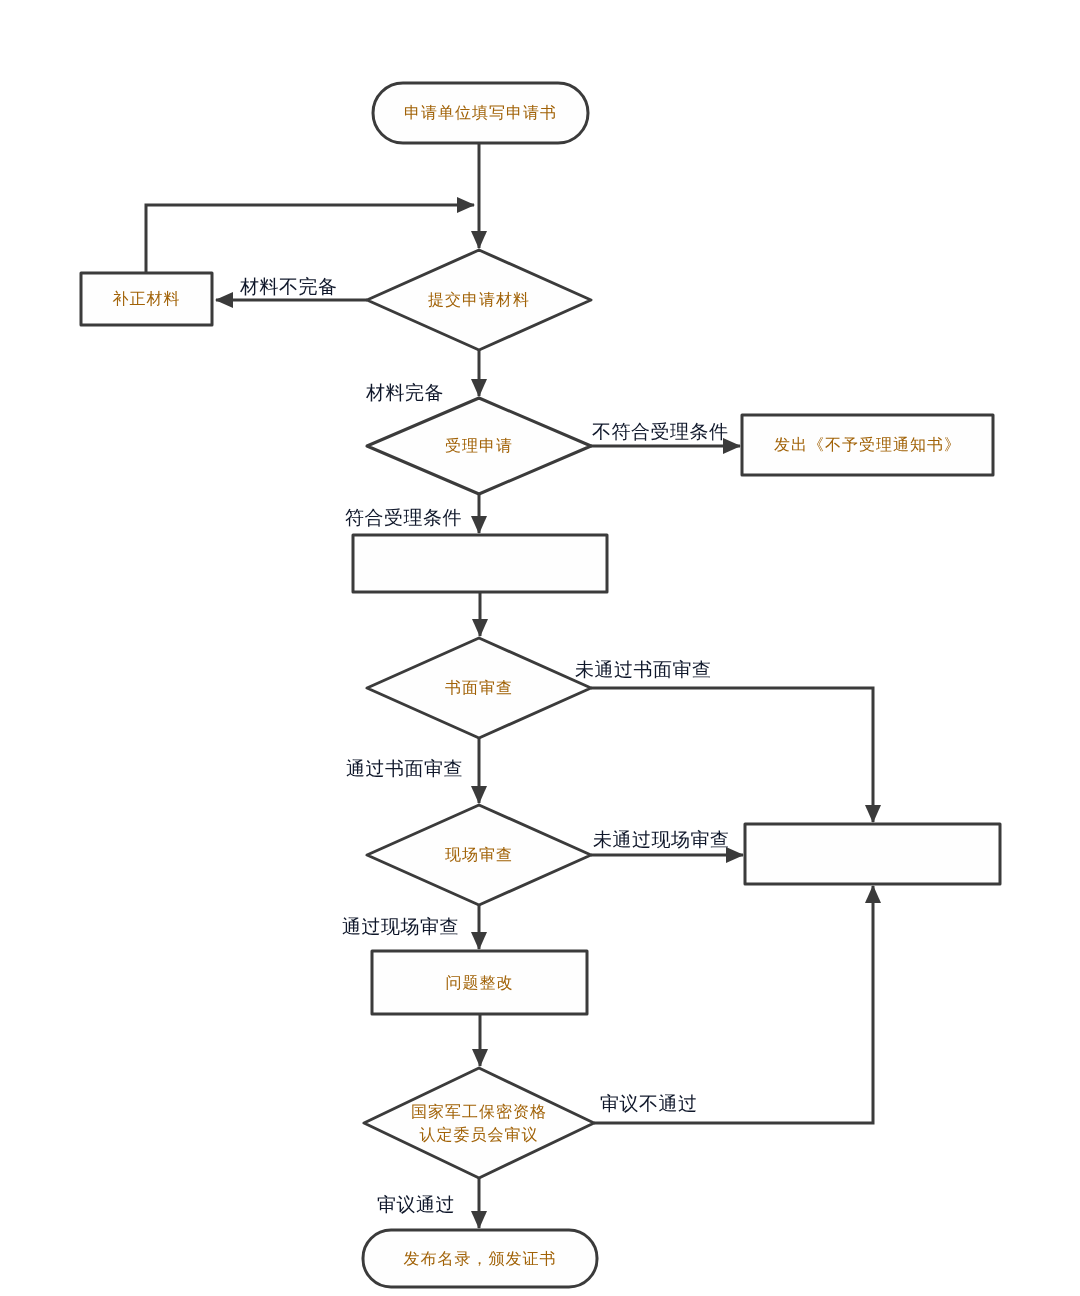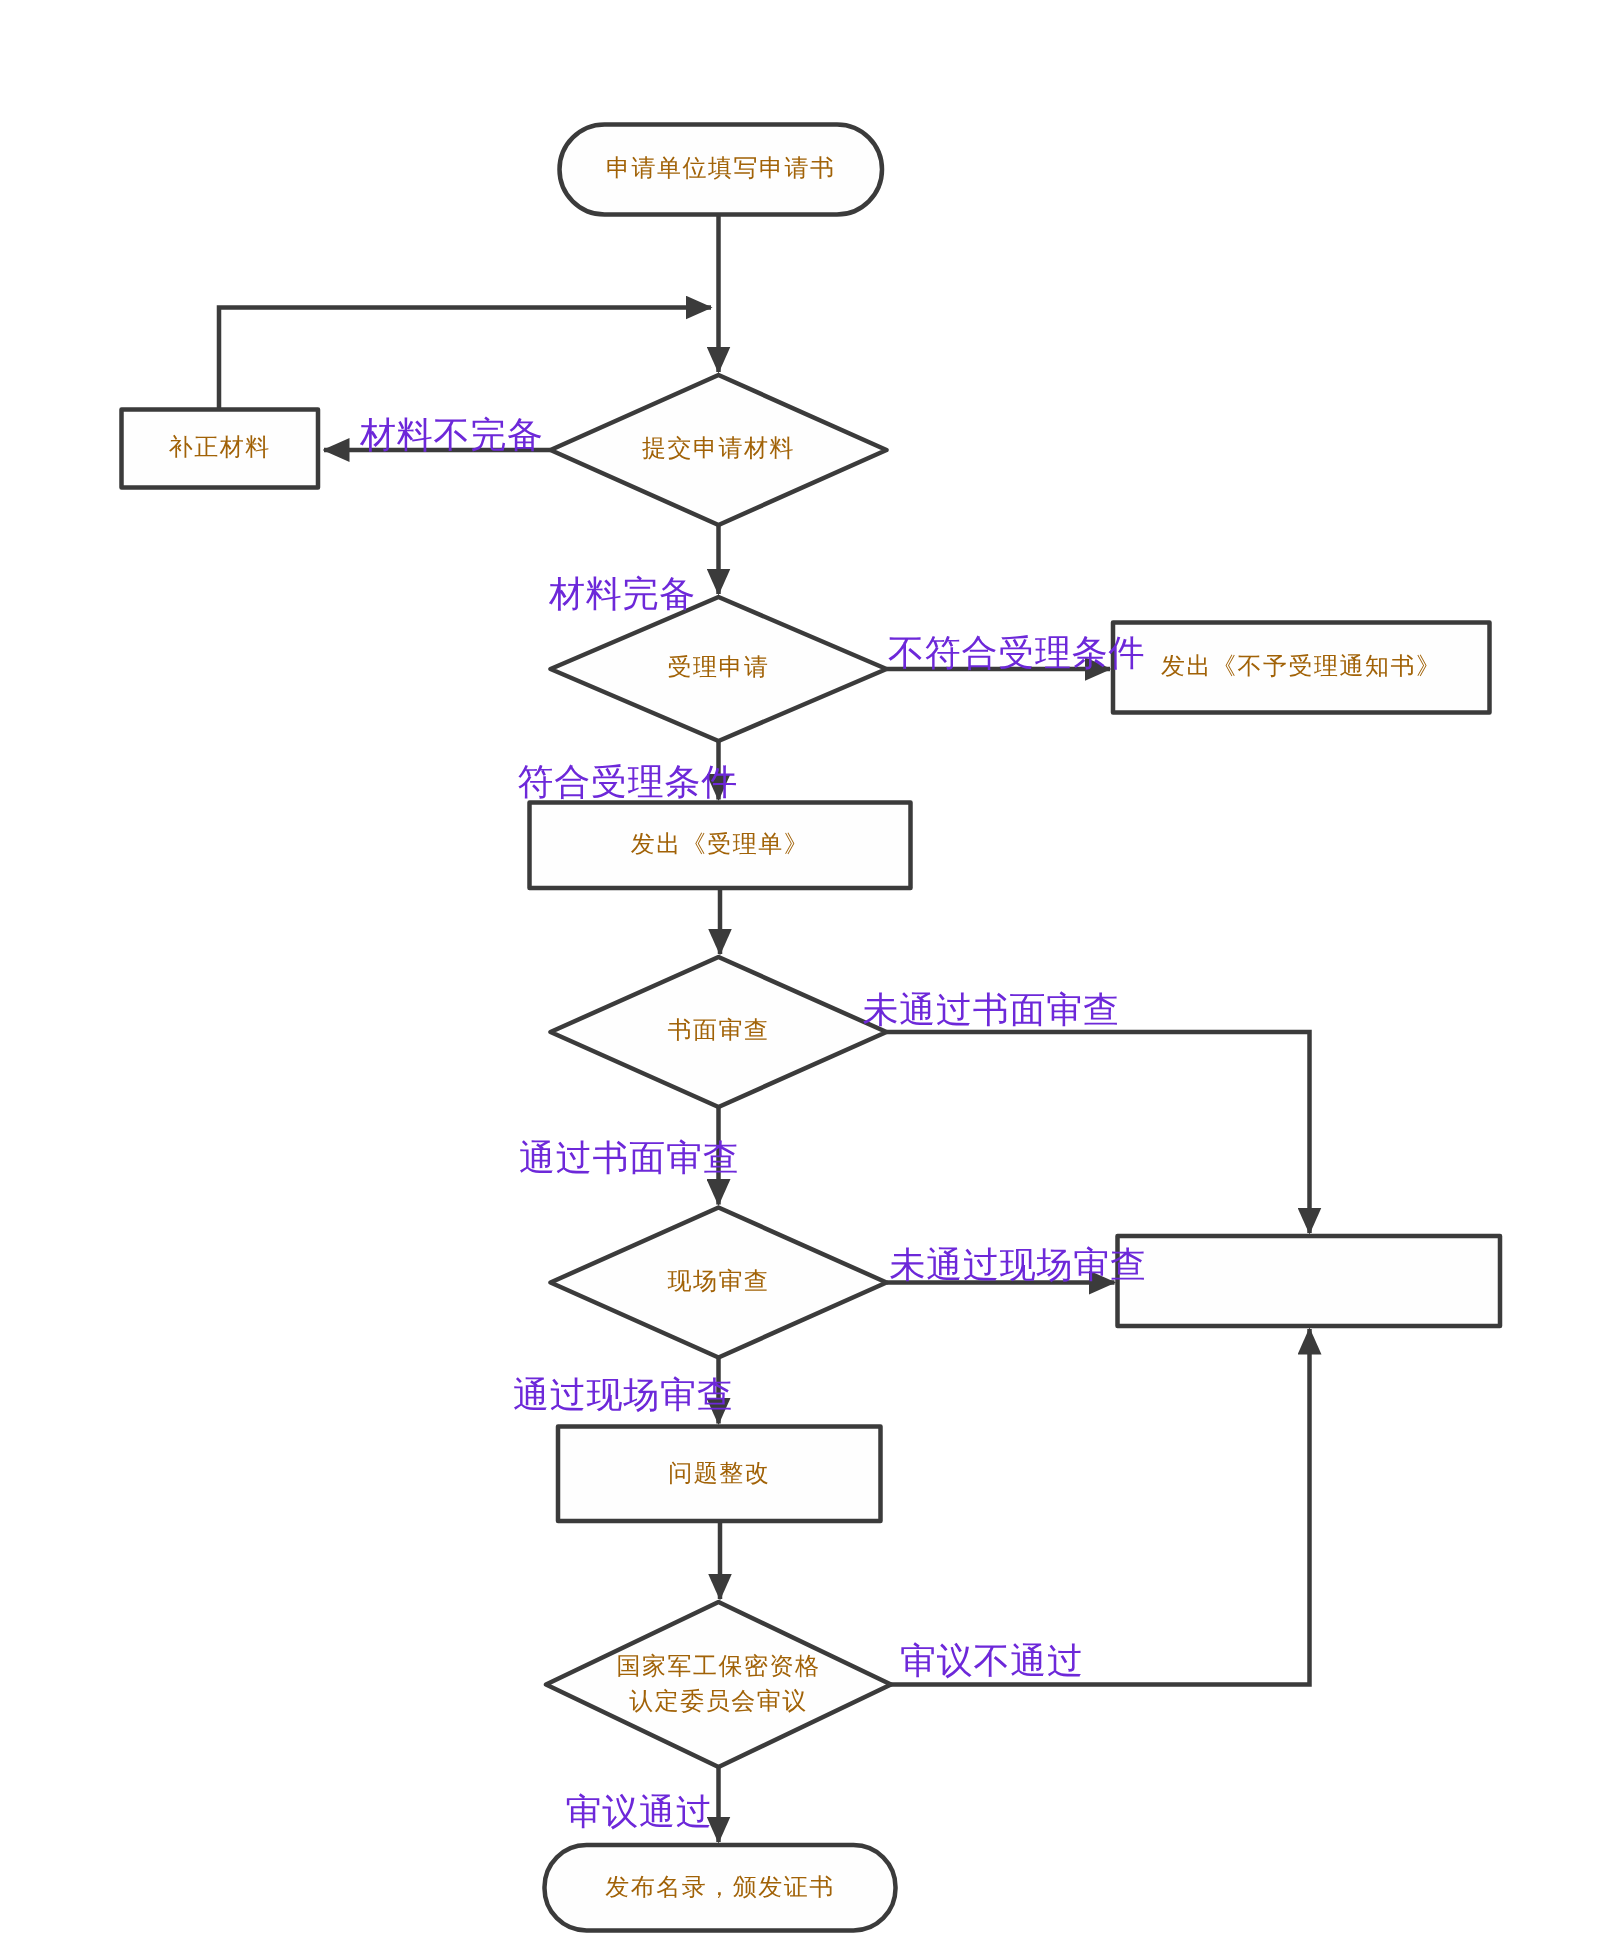--- a/index.html
+++ b/index.html
@@ -23,23 +23,23 @@
     text-align: center;
     font-size: 16px;
     line-height: 1.45;
     letter-spacing: 1px;
     color: #a16207;
     white-space: pre-line;
     pointer-events: none;
   }
   .edge-label {
     position: absolute;
-    font-size: 24px;
+    font-size: 19px;
     letter-spacing: 0.5px;
-    color: #6d28d9;
+    color: #0f172a;
     white-space: nowrap;
     pointer-events: none;
   }
 </style>
 </head>
 <body>
 
 <div class="canvas">
 
   <svg width="1080" height="1296" viewBox="0 0 1080 1296">
@@ -76,21 +76,20 @@
     <rect class="shape" x="372" y="951" width="215" height="63"></rect>
     <polygon class="shape" points="479,1068 594,1123 479,1178 364,1123"></polygon>
     <rect class="shape" x="363" y="1230" width="234" height="57" rx="28" ry="28"></rect>
   </svg>
 
   <div class="node-label" style="left:373px; top:83px; width:215px; height:60px;">申请单位填写申请书</div>
   <div class="node-label" style="left:81px; top:273px; width:131px; height:52px;">补正材料</div>
   <div class="node-label" style="left:367px; top:250px; width:224px; height:100px;">提交申请材料</div>
   <div class="node-label" style="left:367px; top:398px; width:224px; height:96px;">受理申请</div>
   <div class="node-label" style="left:742px; top:415px; width:251px; height:60px;text-align:center;">发出《不予受理通知书》</div>
-  <div class="node-label" style="left:353px; top:535px; width:254px; height:57px;">发出《受理单》</div>
   <div class="node-label" style="left:367px; top:638px; width:224px; height:100px;">书面审查</div>
   <div class="node-label" style="left:367px; top:805px; width:224px; height:100px;">现场审查</div>
   <div class="node-label" style="left:372px; top:951px; width:215px; height:63px;">问题整改</div>
   <div class="node-label" style="left:364px; top:1068px; width:230px; height:110px;">国家军工保密资格
 认定委员会审议</div>
   <div class="node-label" style="left:363px; top:1230px; width:234px; height:57px;">发布名录，颁发证书</div>
 
   <div class="edge-label" style="left:240px; top:274px;">材料不完备</div>
   <div class="edge-label" style="left:366px; top:380px;">材料完备</div>
   <div class="edge-label" style="left:592px; top:419px;">不符合受理条件</div>

